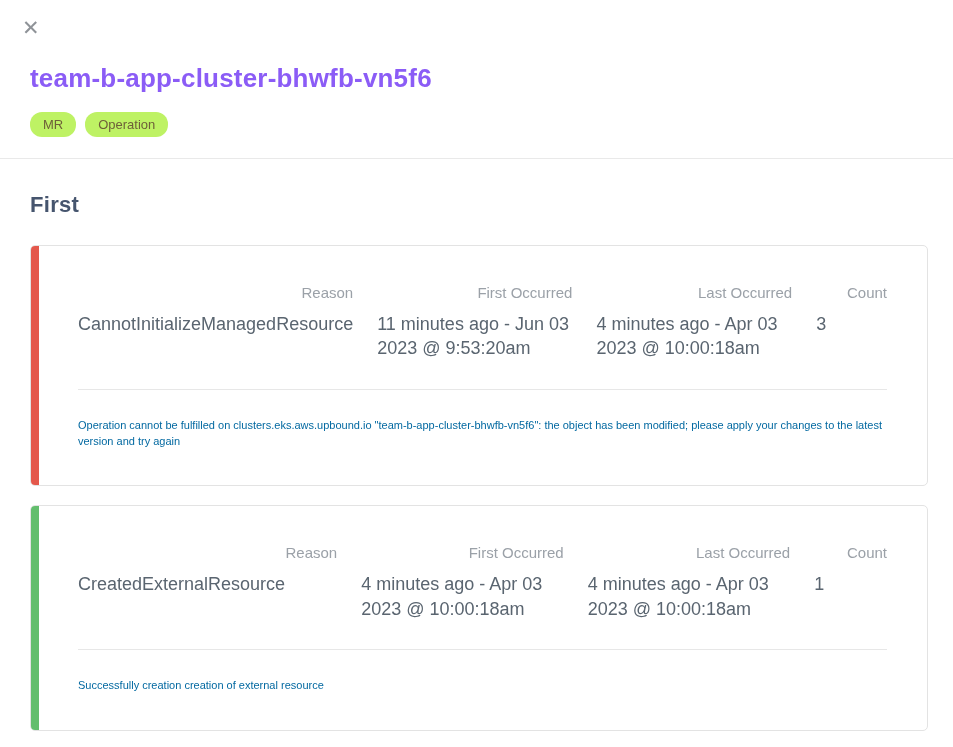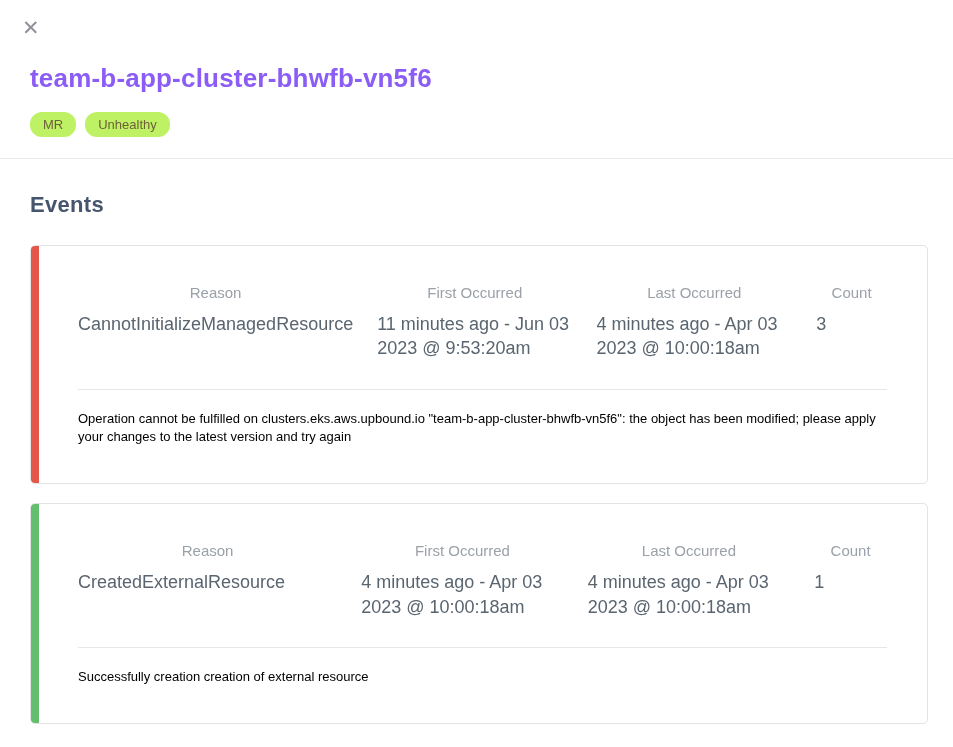--- a/index.html
+++ b/index.html
@@ -64,21 +64,21 @@
     position: absolute;
     left: 0; top: 0; bottom: 0;
     width: 8px;
     border-radius: 4px 0 0 4px;
   }
   .accent-error   { background: #e4584c; }
   .accent-success { background: #63be6d; }
 
   table.event-table { width: 100%; border-collapse: collapse; table-layout: auto; }
   .event-table th {
-    text-align: center;
+    text-align: right;
     font-weight: 400;
     font-size: 15px;
     color: #9ba1a8;
     padding: 0 24px 11px 0;
     vertical-align: bottom;
   }
   .event-table td {
     text-align: left;
     font-size: 18px;
     color: #5a6570;
@@ -90,45 +90,45 @@
   .col-count { width: 9%; }
   .event-table th.col-count, .event-table td.col-count {
     padding-right: 0;
   }
   .card-divider {
     border: none;
     border-top: 1px solid #e7e7e7;
     margin: 28px 0 0 0;
   }
   .event-message {
-    margin-top: 20px;
-    font-size: 13px;
-    color: #000000;
+    margin-top: 28px;
+    font-size: 11px;
+    color: #0369a1;
     line-height: 1.45;
     max-width: 860px;
   }
 </style>
 </head>
 <body>
 
 <div class="panel">
 
   <button class="close-btn">✕</button>
 
   <h1 class="page-title">team-b-app-cluster-bhwfb-vn5f6</h1>
 
   <div class="badge-row">
     <span class="badge">MR</span>
-    <span class="badge">Unhealthy</span>
+    <span class="badge">Operation</span>
   </div>
 
   <hr class="header-divider">
 
   <section class="events-section">
-    <h2 class="section-title">Events</h2>
+    <h2 class="section-title">First</h2>
 
     <div class="event-card">
       <span class="accent-bar accent-error"></span>
       <table class="event-table">
         <thead>
           <tr>
             <th>Reason</th>
             <th class="col-occurred">First Occurred</th>
             <th class="col-occurred">Last Occurred</th>
             <th class="col-count">Count</th>

